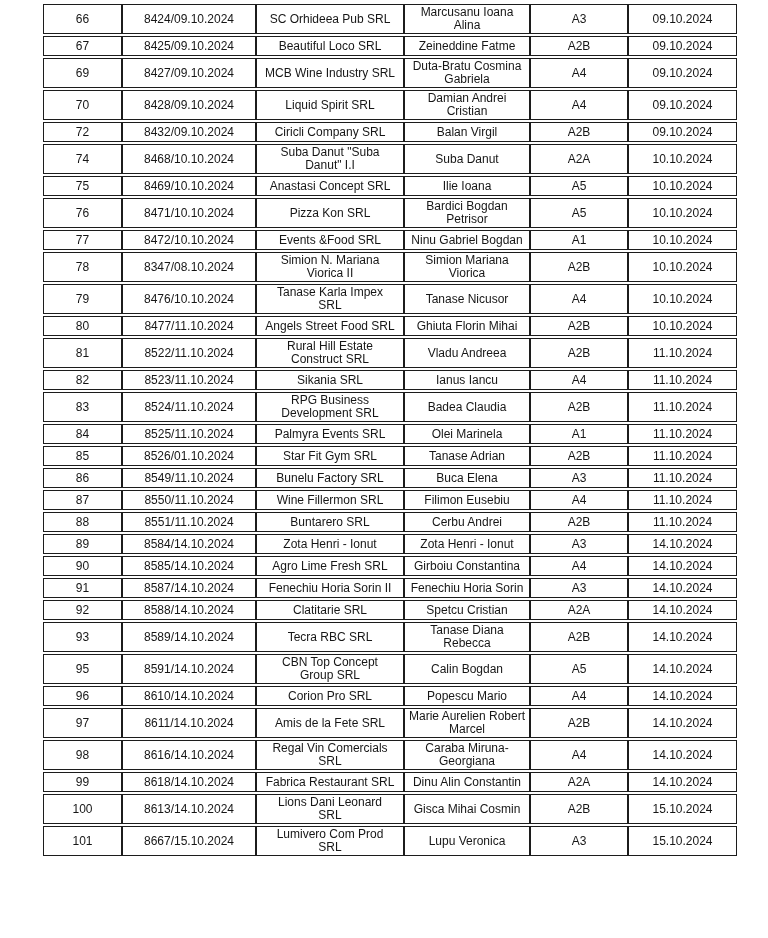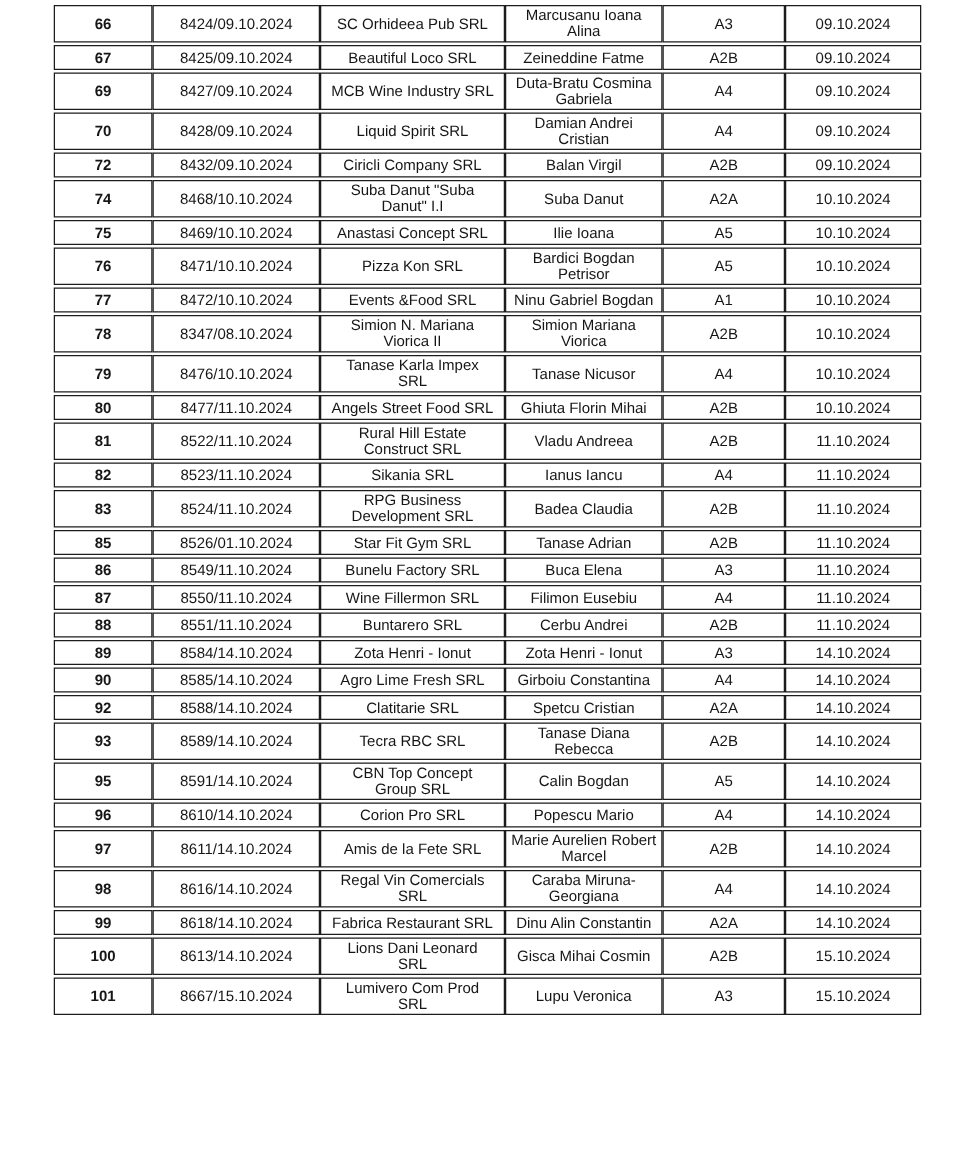--- a/index.html
+++ b/index.html
@@ -30,21 +30,21 @@
     vertical-align: middle;
     font-size: 12px;
     line-height: 13px;
     color: #161616;
     padding: 1px 2px;
     white-space: pre-line;
     overflow: hidden;
   }
   tr.s td { height: 20px; white-space: nowrap; }
   tr.t td { height: 29px; }
-  td.num { font-weight: bold; }
+  td.num { font-weight: normal; }
 </style>
 </head>
 <body>
 
 <div class="page">
   <table class="registry">
     <colgroup>
       <col style="width:79px">
       <col style="width:134px">
       <col style="width:148px">
@@ -177,20 +177,28 @@
         <tr class="t">
           <td class="num">83</td>
           <td>8524/11.10.2024</td>
           <td>RPG Business
 Development SRL</td>
           <td>Badea Claudia</td>
           <td>A2B</td>
           <td>11.10.2024</td>
         </tr>
         <tr class="s">
+          <td class="num">84</td>
+          <td>8525/11.10.2024</td>
+          <td>Palmyra Events SRL</td>
+          <td>Olei Marinela</td>
+          <td>A1</td>
+          <td>11.10.2024</td>
+        </tr>
+        <tr class="s">
           <td class="num">85</td>
           <td>8526/01.10.2024</td>
           <td>Star Fit Gym SRL</td>
           <td>Tanase Adrian</td>
           <td>A2B</td>
           <td>11.10.2024</td>
         </tr>
         <tr class="s">
           <td class="num">86</td>
           <td>8549/11.10.2024</td>
@@ -222,20 +230,28 @@
           <td>Zota Henri - Ionut</td>
           <td>A3</td>
           <td>14.10.2024</td>
         </tr>
         <tr class="s">
           <td class="num">90</td>
           <td>8585/14.10.2024</td>
           <td>Agro Lime Fresh SRL</td>
           <td>Girboiu Constantina</td>
           <td>A4</td>
+          <td>14.10.2024</td>
+        </tr>
+        <tr class="s">
+          <td class="num">91</td>
+          <td>8587/14.10.2024</td>
+          <td>Fenechiu Horia Sorin II</td>
+          <td>Fenechiu Horia Sorin</td>
+          <td>A3</td>
           <td>14.10.2024</td>
         </tr>
         <tr class="s">
           <td class="num">92</td>
           <td>8588/14.10.2024</td>
           <td>Clatitarie SRL</td>
           <td>Spetcu Cristian</td>
           <td>A2A</td>
           <td>14.10.2024</td>
         </tr>

